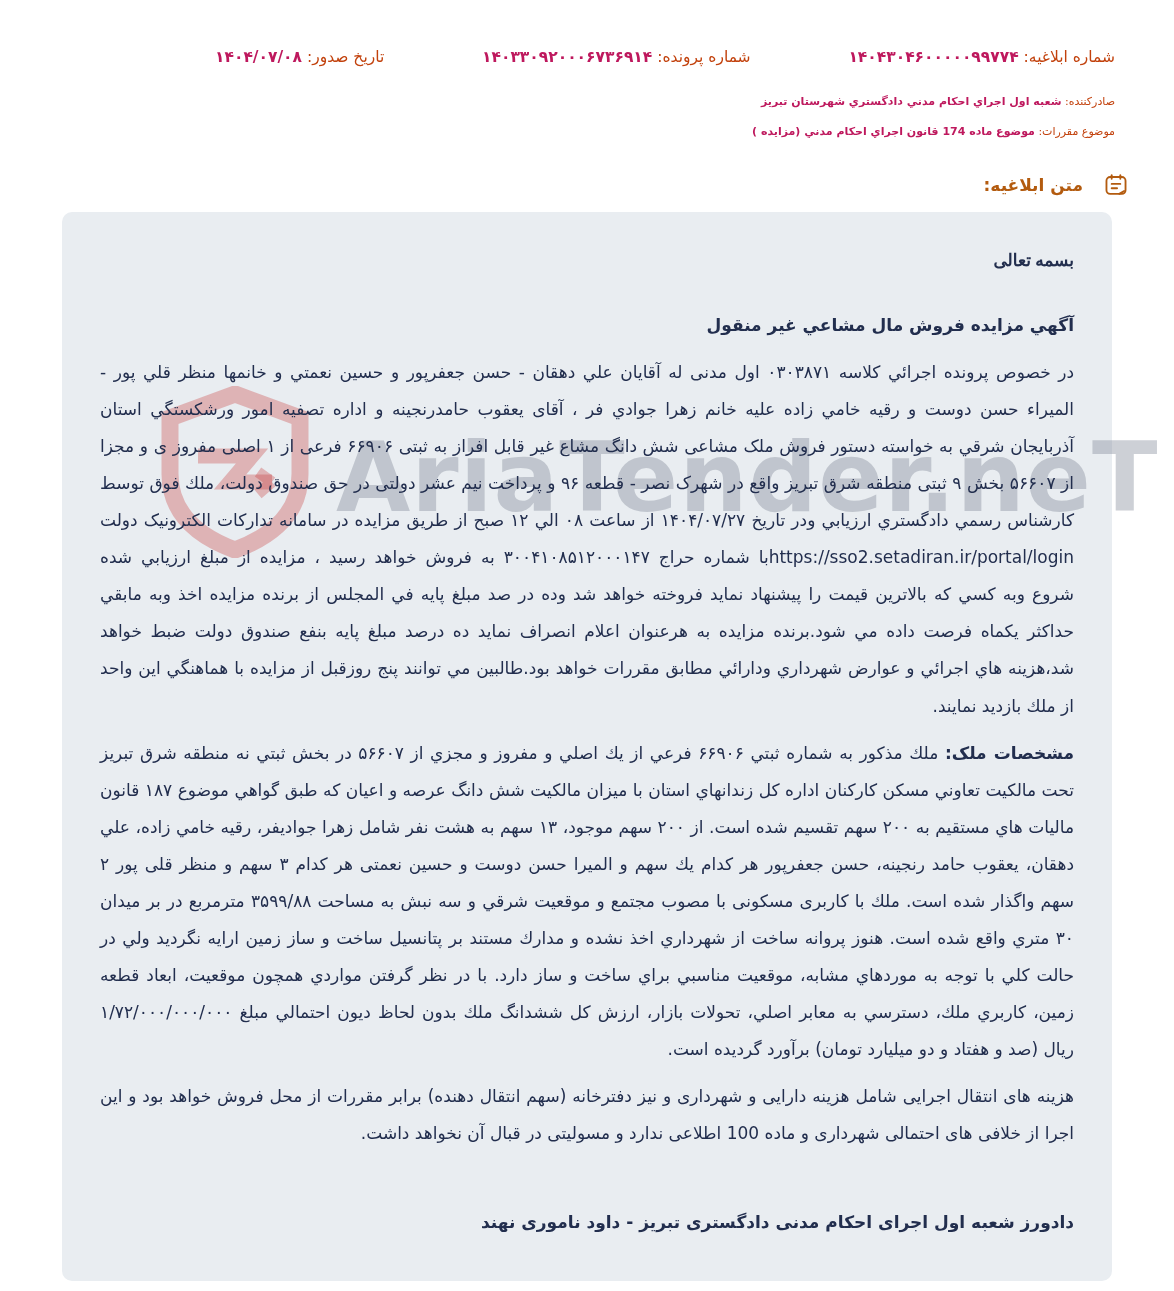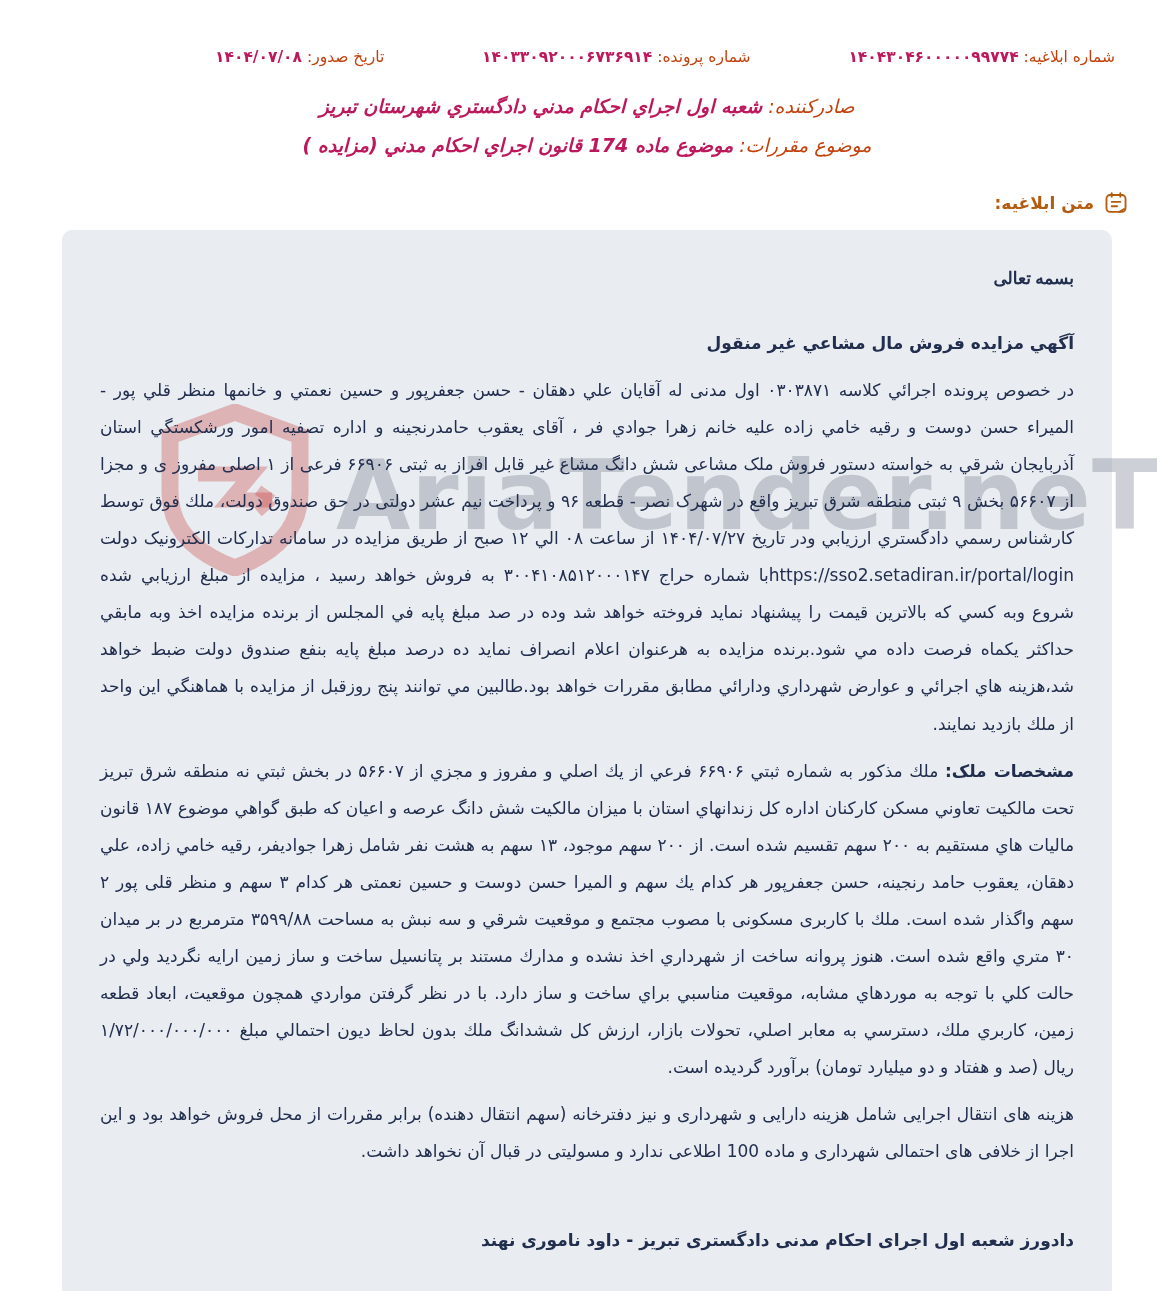--- a/index.html
+++ b/index.html
@@ -14,27 +14,27 @@
   .page { position:relative; width:1174px; height:1291px; padding-top:48px; }
 
   
   .meta-row{
     display:flex; justify-content:space-between; align-items:baseline;
     margin:0 59px 0 215px;
     font-size:15.5px;
   }
   .meta-label{ color:#c2410c; }
   .meta-value{ color:#be185d; font-weight:bold; }
-  .meta-line{ margin:29px 59px 0 59px; text-align:center; font-size:19px;font-style:italic; }
+  .meta-line{ margin:29px 59px 0 59px; text-align:right; font-size:11px; }
   .meta-line + .meta-line{ margin-top:17px; }
 
   
   .body-label-row{
     margin:34px 45px 0 0;
-    display:flex; align-items:center; gap:9px;
+    display:flex; align-items:center; gap:20px;
     color:#b35b0f; font-weight:bold; font-size:17px;
   }
   .memo-icon{ flex:0 0 auto; display:inline-flex; }
 
   
   .notice-box{
     position:relative;
     margin:14px 62px 0 62px;
     background:#e9edf1;
     border-radius:10px;

